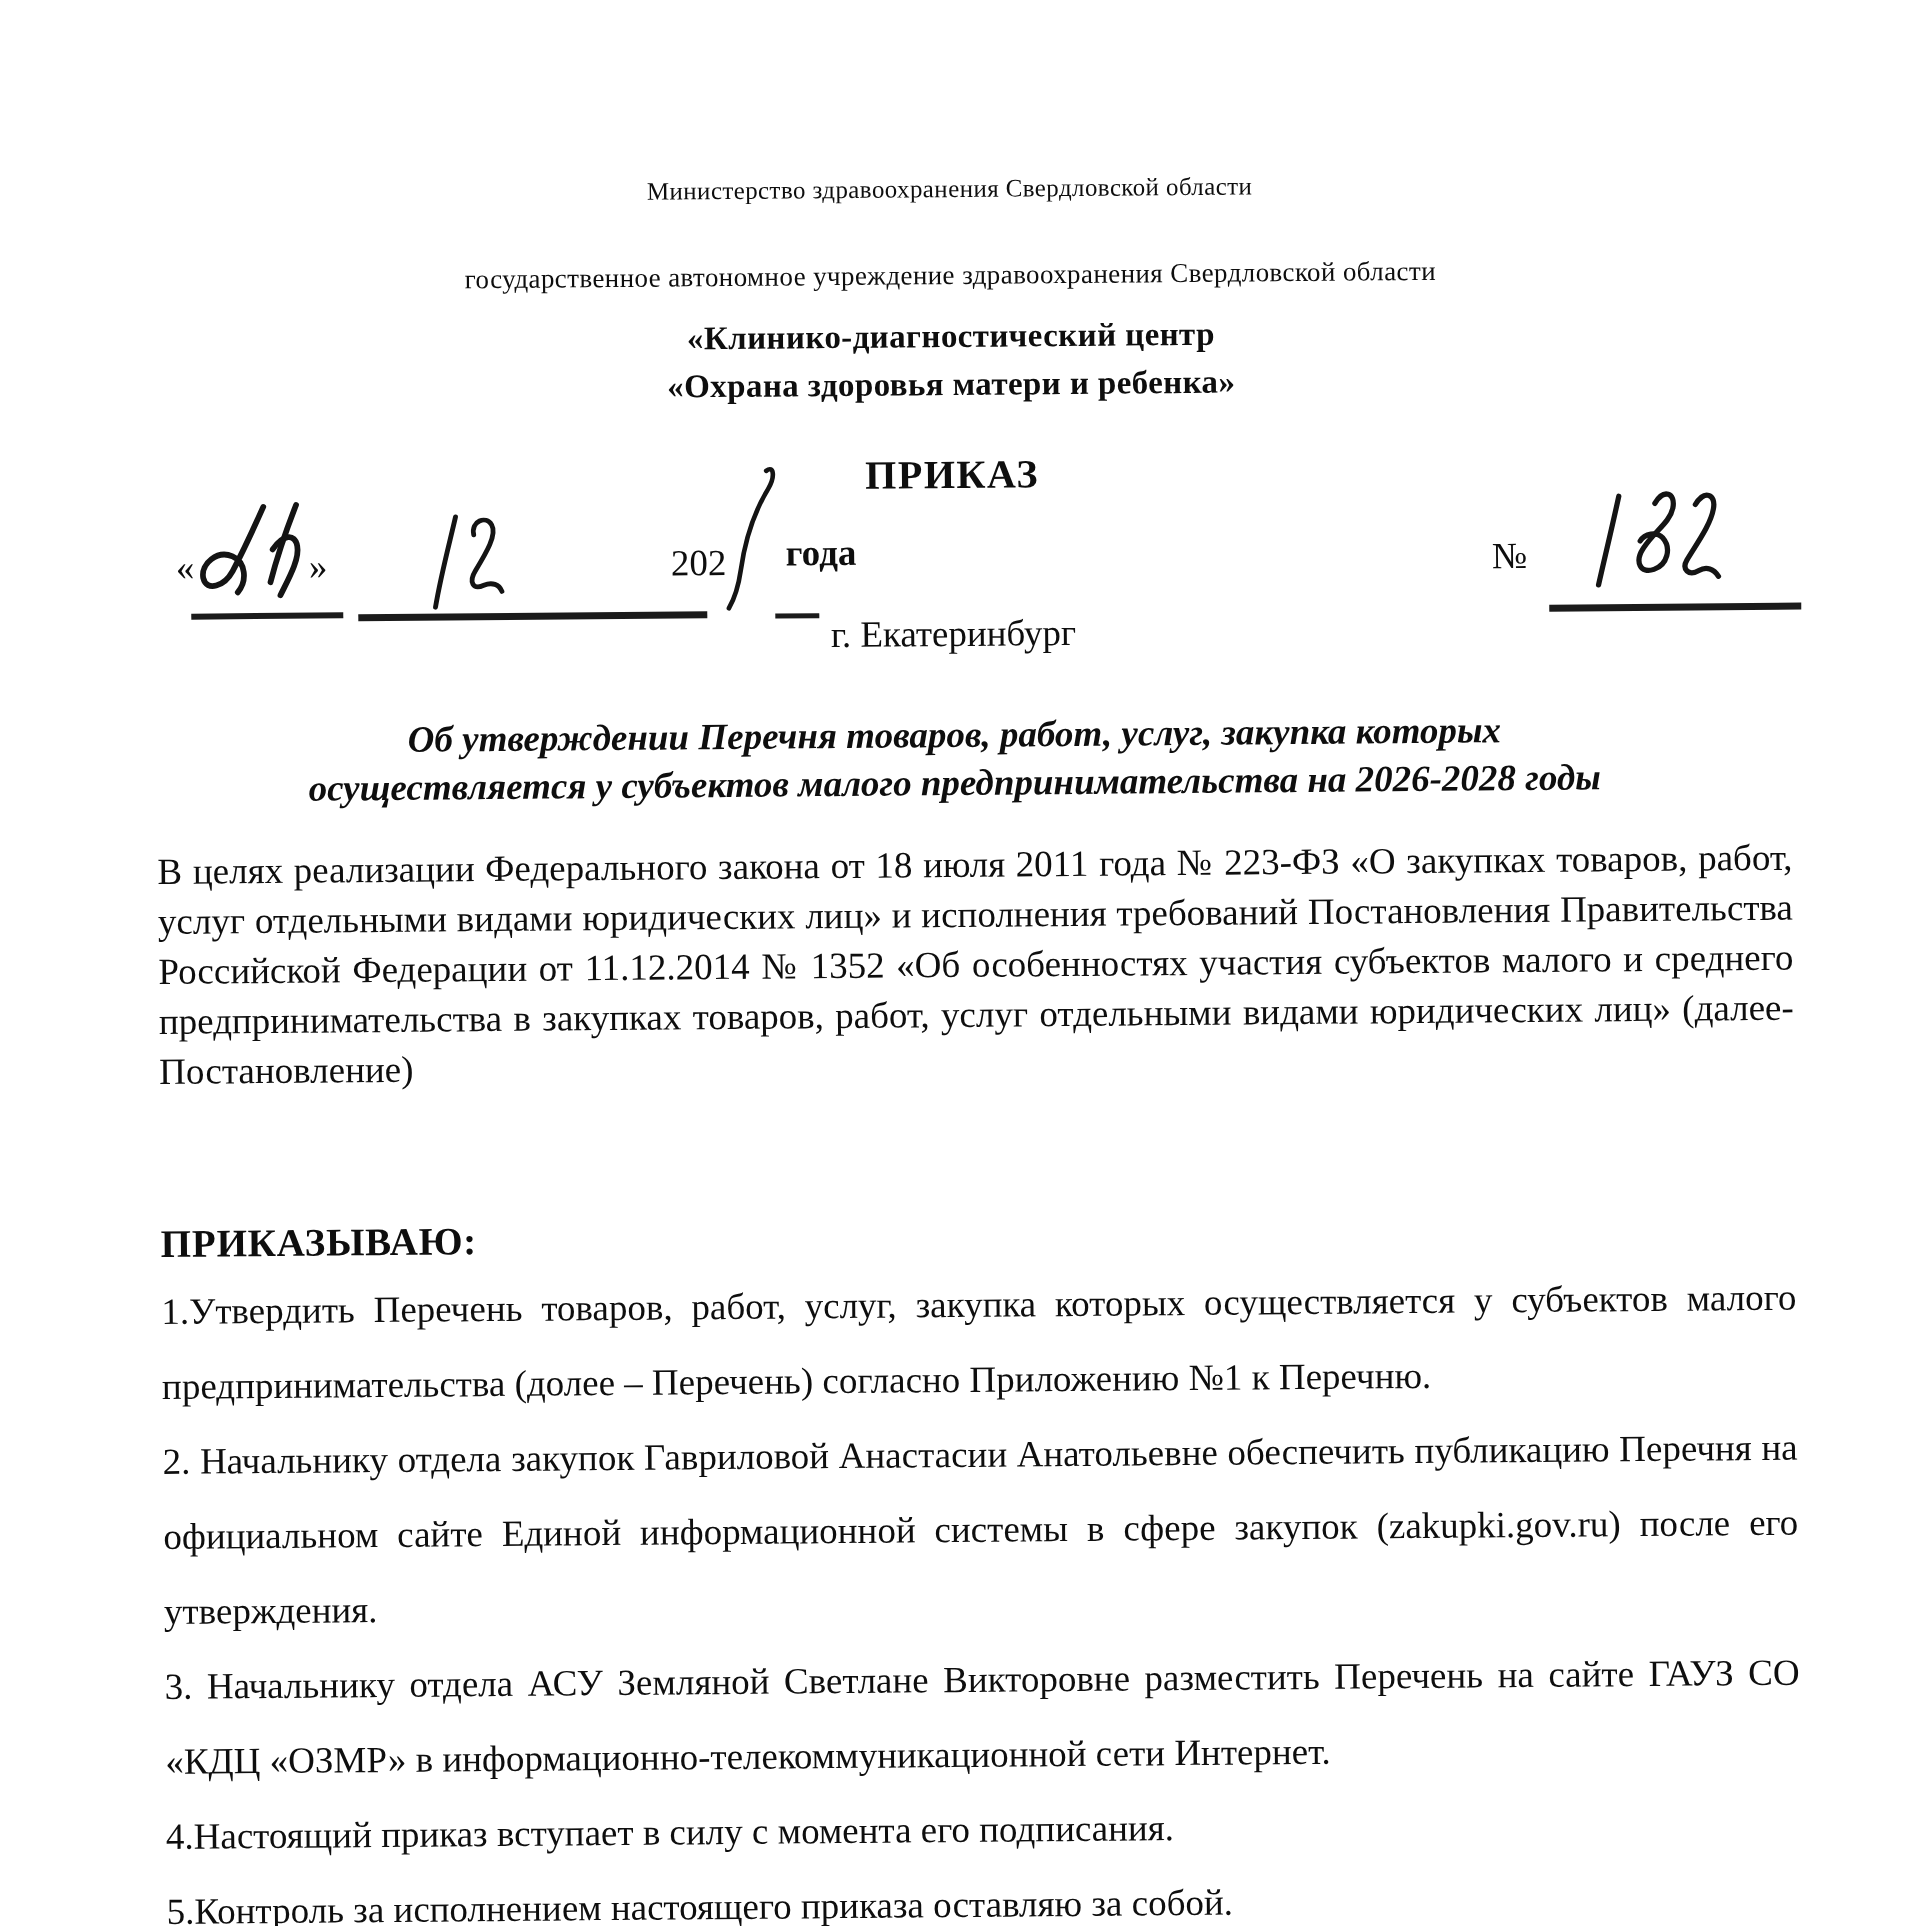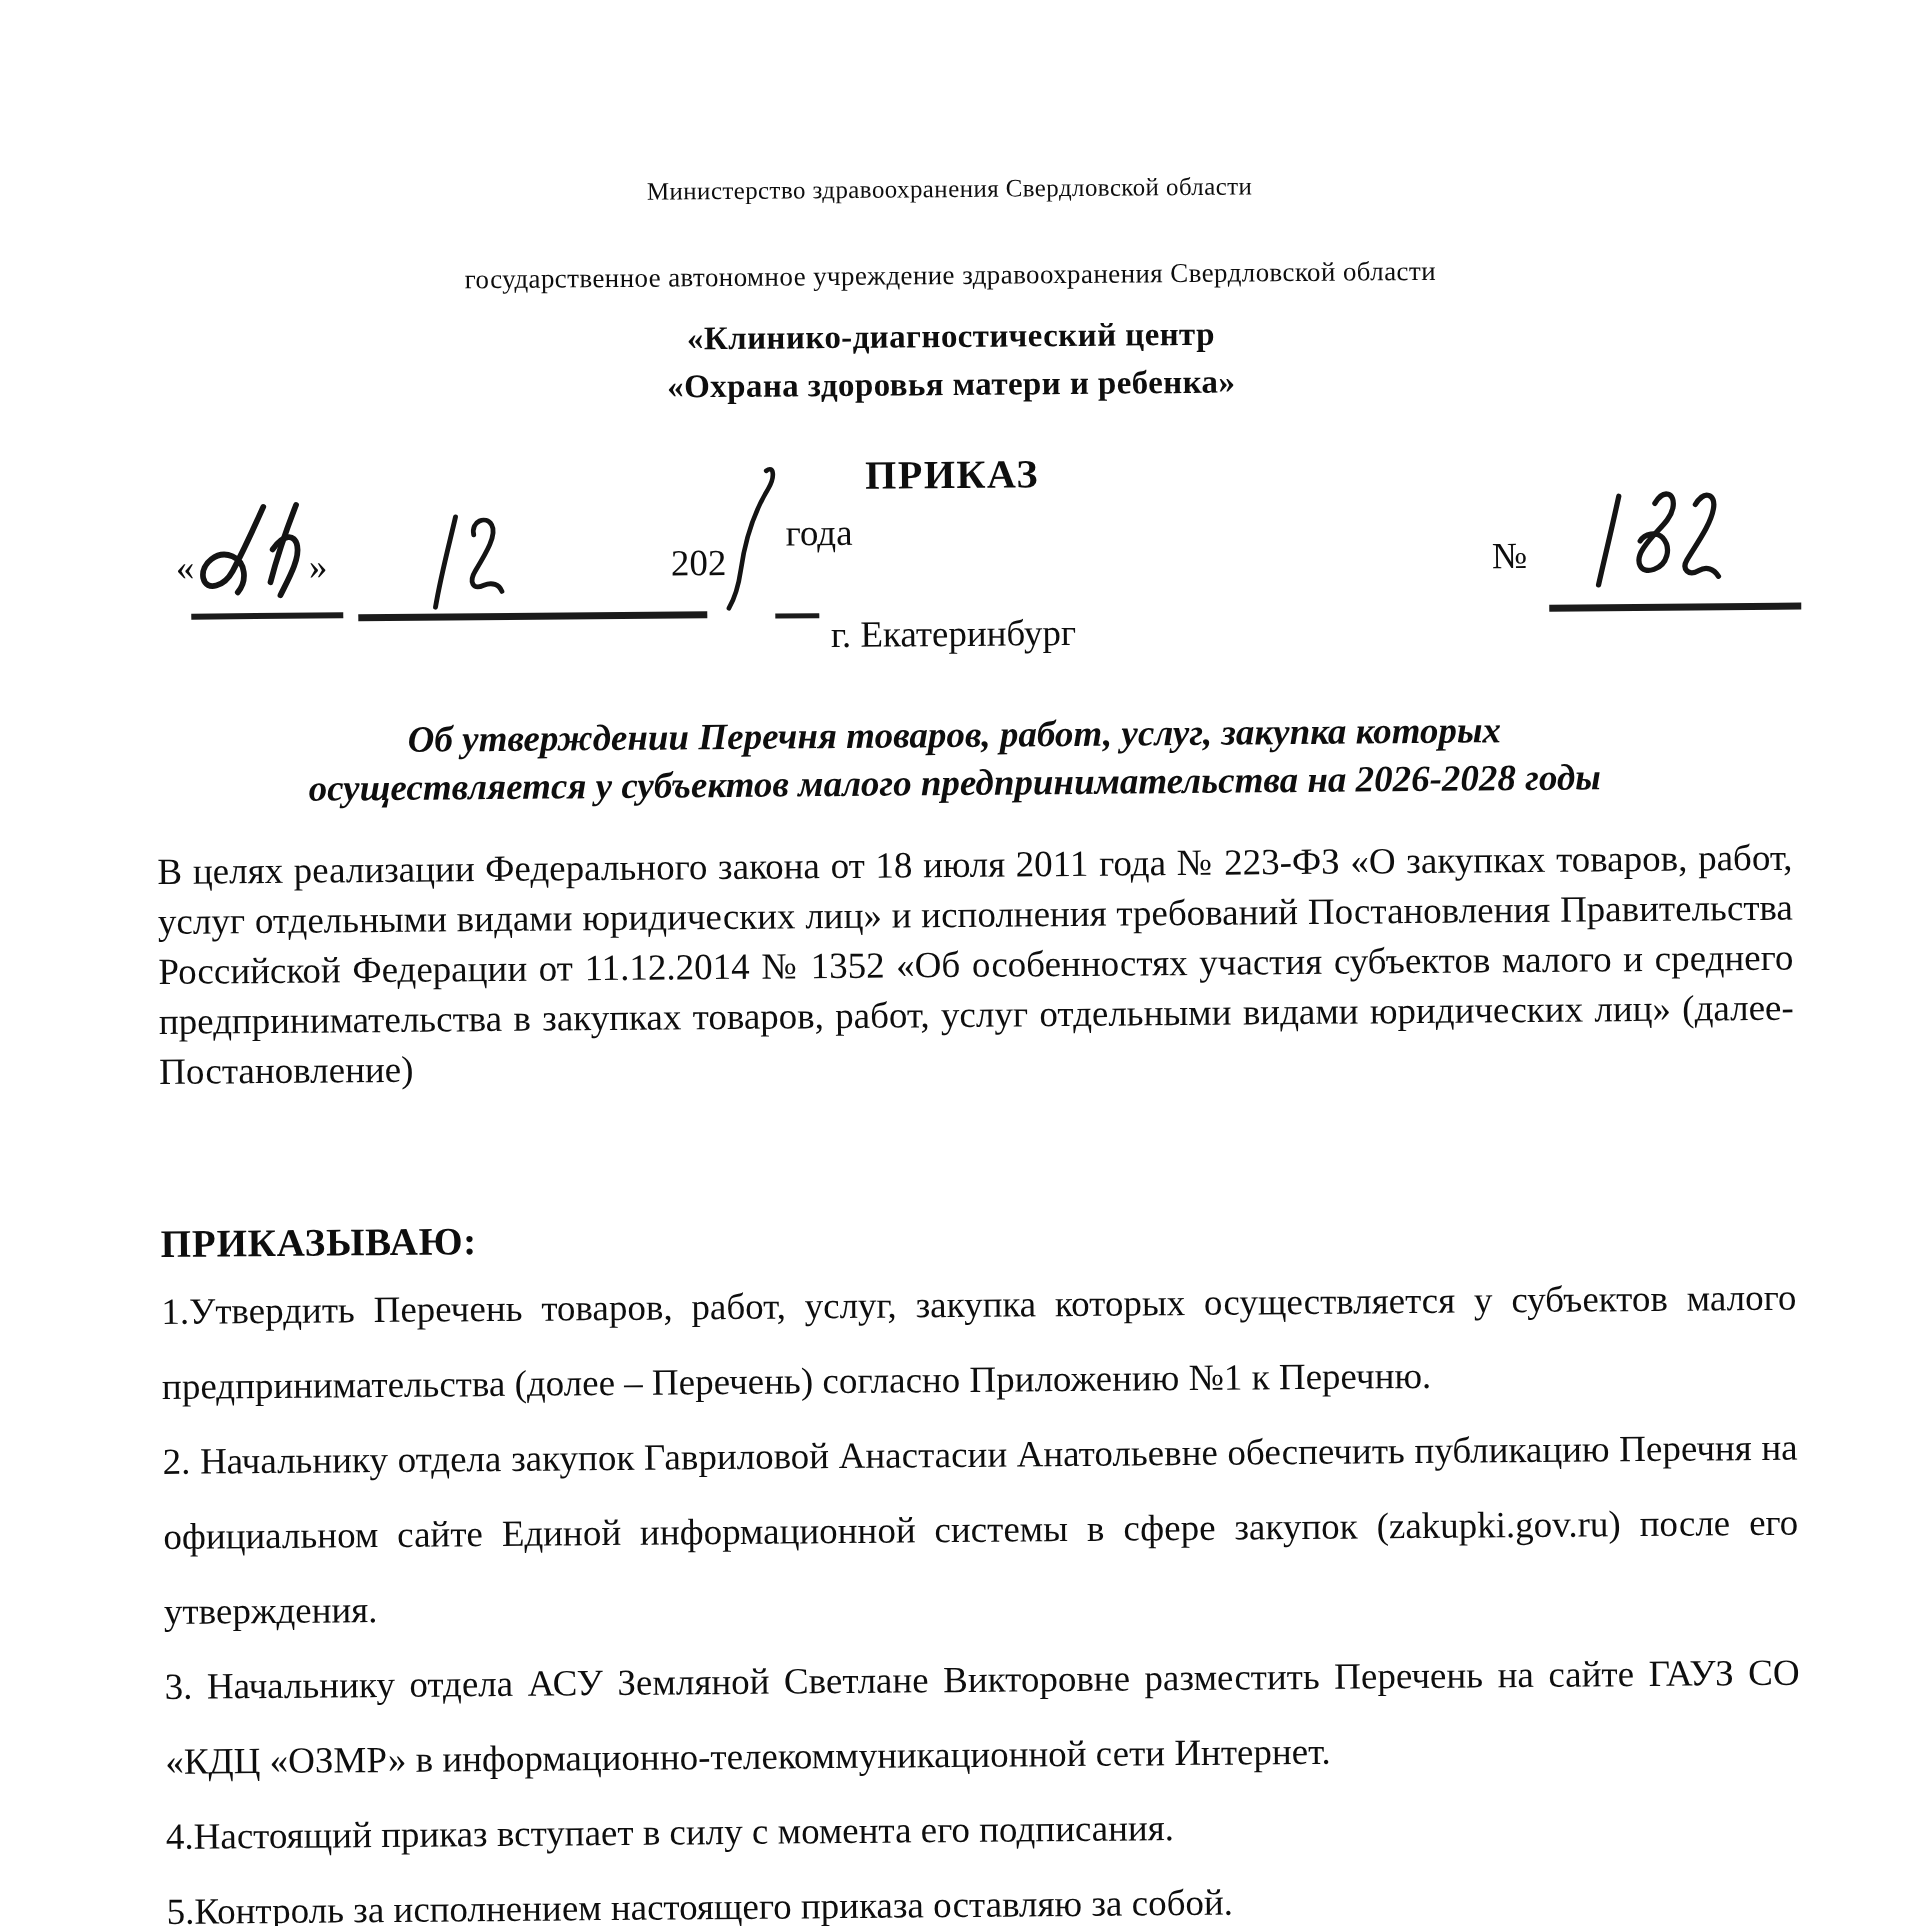--- a/index.html
+++ b/index.html
@@ -114,21 +114,21 @@
     <div class="abs uline" style="left:360px; top:609px; width:349px; height:6.5px;"></div>
 
     <div class="abs date-item" style="left:673px; top:539px;text-align:center;">202</div>
 
     <svg class="abs handwriting" style="left:726px; top:460px;" width="54" height="154" viewBox="0 0 70 200" aria-label="5">
       <path stroke-width="6" d="M56,12 C66,4 68,20 58,36 C42,62 28,100 22,140 C18,166 12,180 6,190"></path>
     </svg>
 
     <div class="abs uline" style="left:777px; top:612px; width:44px; height:5px;"></div>
 
-    <div class="abs date-item" style="left:788px; top:510px;">года</div>
+    <div class="abs date-item" style="left:788px; top:530px;font-weight:bold;">года</div>
 
     <div class="abs date-item" style="left:1494px; top:539px;">№</div>
 
     <div class="abs uline" style="left:1551px; top:610px; width:252px; height:6.5px;"></div>
 
     <svg class="abs handwriting" style="left:1593px; top:487px;" width="150" height="120" viewBox="0 0 200 160" aria-label="182">
       <path stroke-width="7" d="M38,20 C30,56 18,104 10,138"></path>
       <path stroke-width="7" d="M86,30 C98,10 114,16 110,36 C106,56 84,68 70,90 C58,108 66,124 84,118 C102,112 108,90 96,76 C88,67 72,70 66,80"></path>
       <path stroke-width="7" d="M140,32 C152,12 168,18 164,38 C160,60 140,86 128,106 C121,118 130,128 144,120 C154,114 164,118 170,128"></path>
     </svg>

